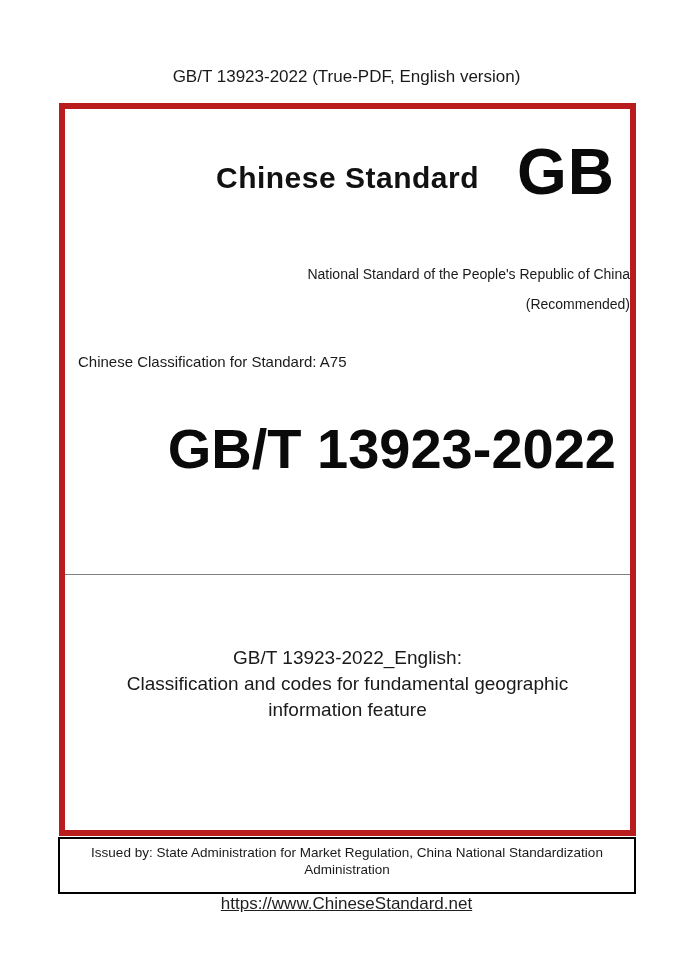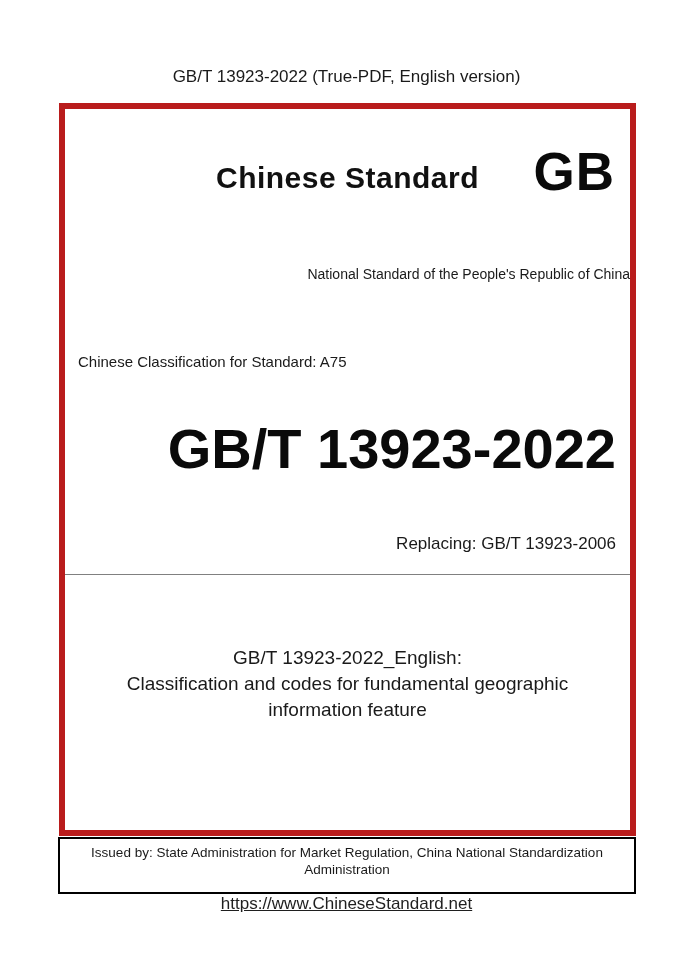--- a/index.html
+++ b/index.html
@@ -44,21 +44,21 @@
     font-size: 30px;
     line-height: 30px;
     font-weight: bold;
     color: #111111;
     letter-spacing: 0.5px;
   }
   .gb-logo {
     position: absolute;
     top: 38px;
     right: 15px;
-    font-size: 53px;
+    font-size: 64px;
     line-height: 50px;
     font-weight: bold;
     color: #0a0a0a;
     letter-spacing: 1px;
   }
   .national-block {
     position: absolute;
     top: 150px;
     left: 0;
     width: 100%;
@@ -140,27 +140,27 @@
   <div class="doc-header">GB/T 13923-2022 (True-PDF, English version)</div>
 
   <div class="cover-box">
 
     <div class="brand-title">Chinese Standard</div>
 
     <div class="gb-logo">GB</div>
 
     <div class="national-block">
       <div>National Standard of the People's Republic of China</div>
+      <div>(Recommended)</div>
     </div>
 
     <div class="classification">Chinese Classification for Standard: A75</div>
 
     <div class="standard-code">GB/T 13923-2022</div>
 
-    <div class="replacing">Replacing: GB/T 13923-2006</div>
 
     <div class="section-divider"></div>
 
     <div class="english-title">
       <div>GB/T 13923-2022_English:</div>
       <div>Classification and codes for fundamental geographic</div>
       <div>information feature</div>
     </div>
 
   </div>

